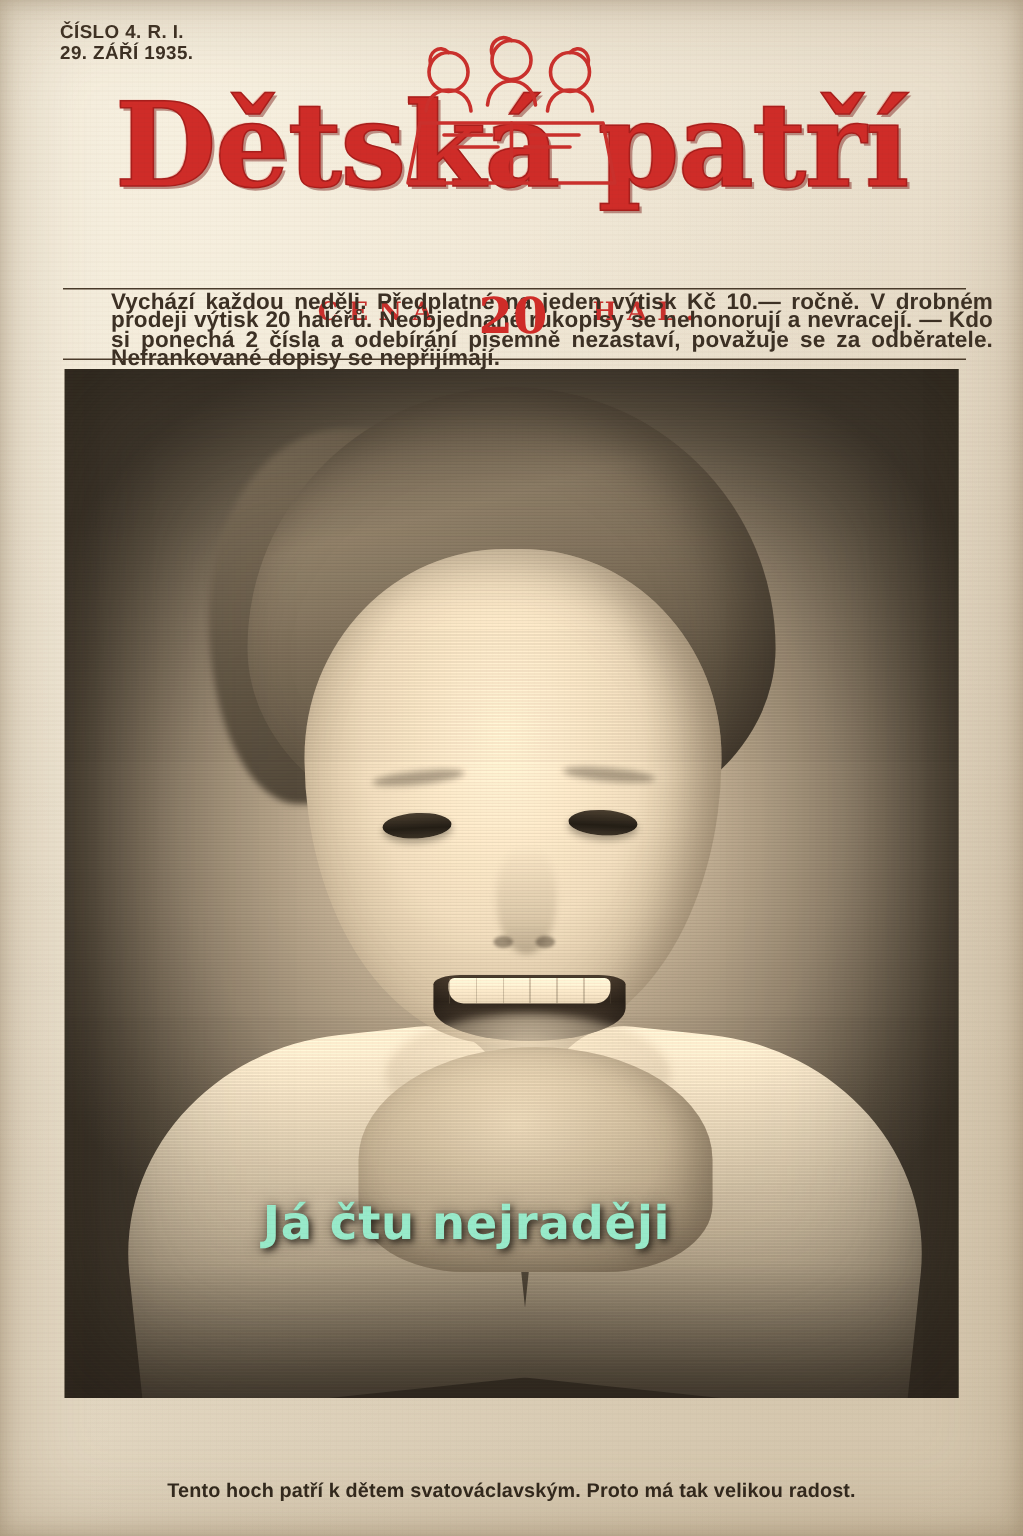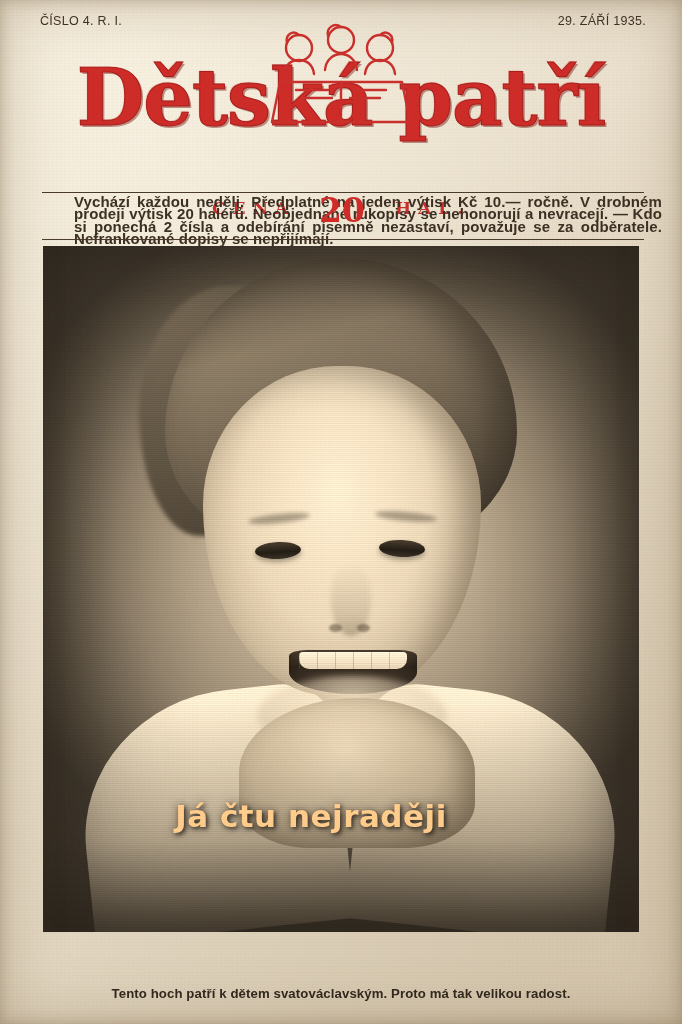--- a/index.html
+++ b/index.html
@@ -42,23 +42,24 @@
   
   .topline {
     position: absolute;
     top: 14px;
     left: 40px;
     right: 36px;
     display: flex;
     justify-content: space-between;
     align-items: flex-start;
     font-size: 12.5px;
-    font-weight: normal;
+    font-weight: bold;
     letter-spacing: 0.3px;
     color: #3b2f23;
+    flex-direction: column;
   }
 
   
   .logo-wrap {
     position: absolute;
     top: 48px;
     left: 0;
     width: 682px;
     height: 120px;
   }
@@ -276,21 +277,21 @@
   .shoulder-shade {
     position: absolute;
     left: 0; right: 0; bottom: 0; height: 230px;
     background: linear-gradient(180deg, rgba(60,50,38,0.0) 0%, rgba(55,45,34,0.22) 60%, rgba(45,37,28,0.55) 100%);
   }
 
   .overlay-text {
     position: absolute;
     left: 0; right: 0;
     text-align: center;
-    color: #fdba74;
+    color: #5eead4;
     font-family: "DejaVu Sans", sans-serif;
     font-weight: bold;
     font-size: 31px;
     letter-spacing: 0.5px;
     text-shadow: 2px 2px 4px rgba(30,24,18,0.75), 0 0 10px rgba(20,16,12,0.5);
     z-index: 5;
   }
   .overlay-text.l1 { top: 552px; padding-right: 60px; }
   .overlay-text.l2 { top: 608px; padding-left: 60px; }
 

